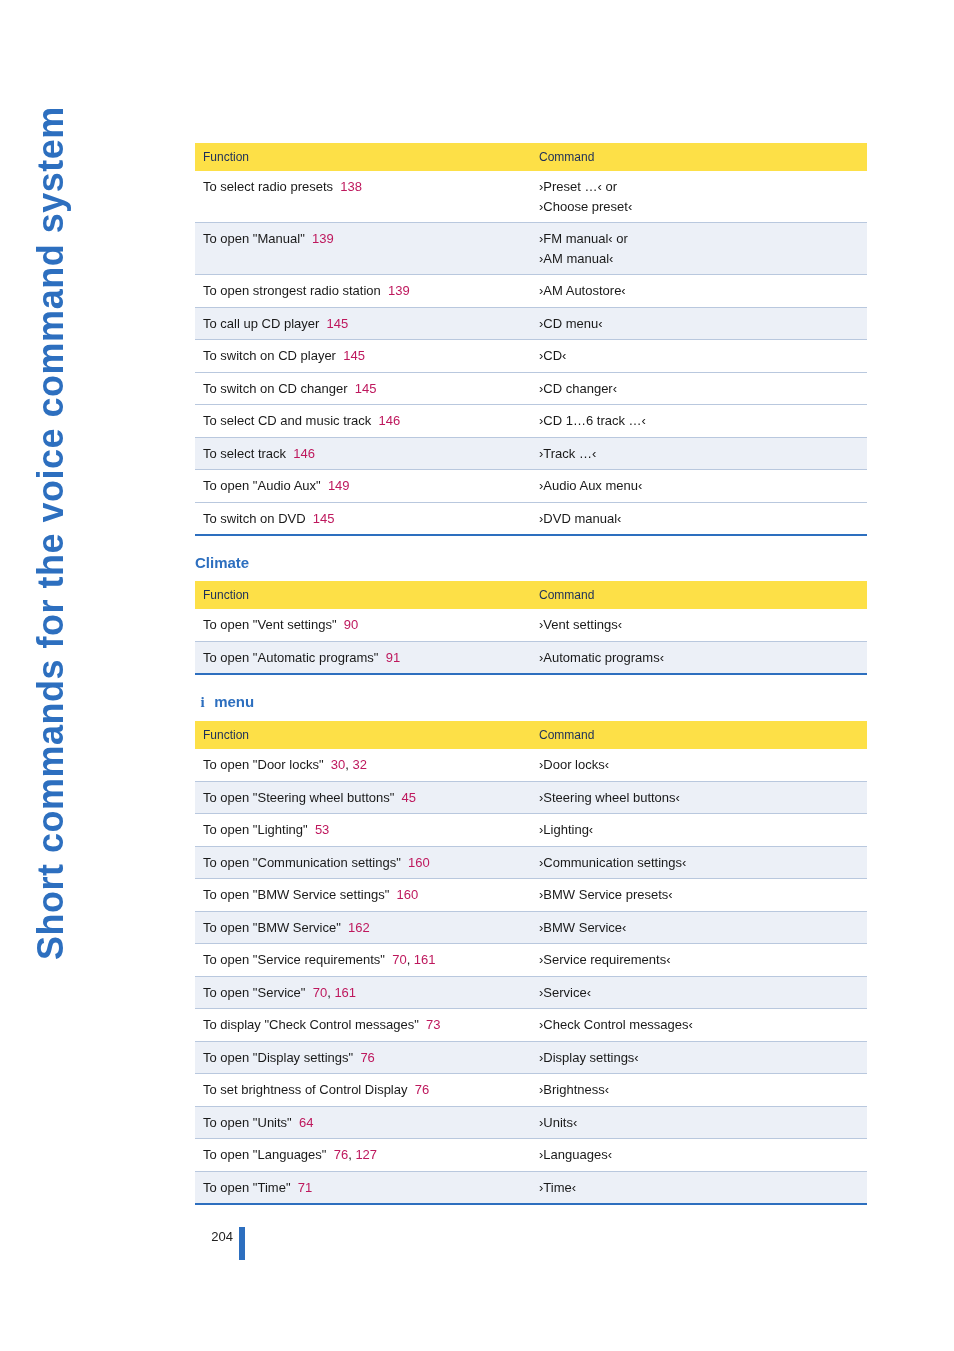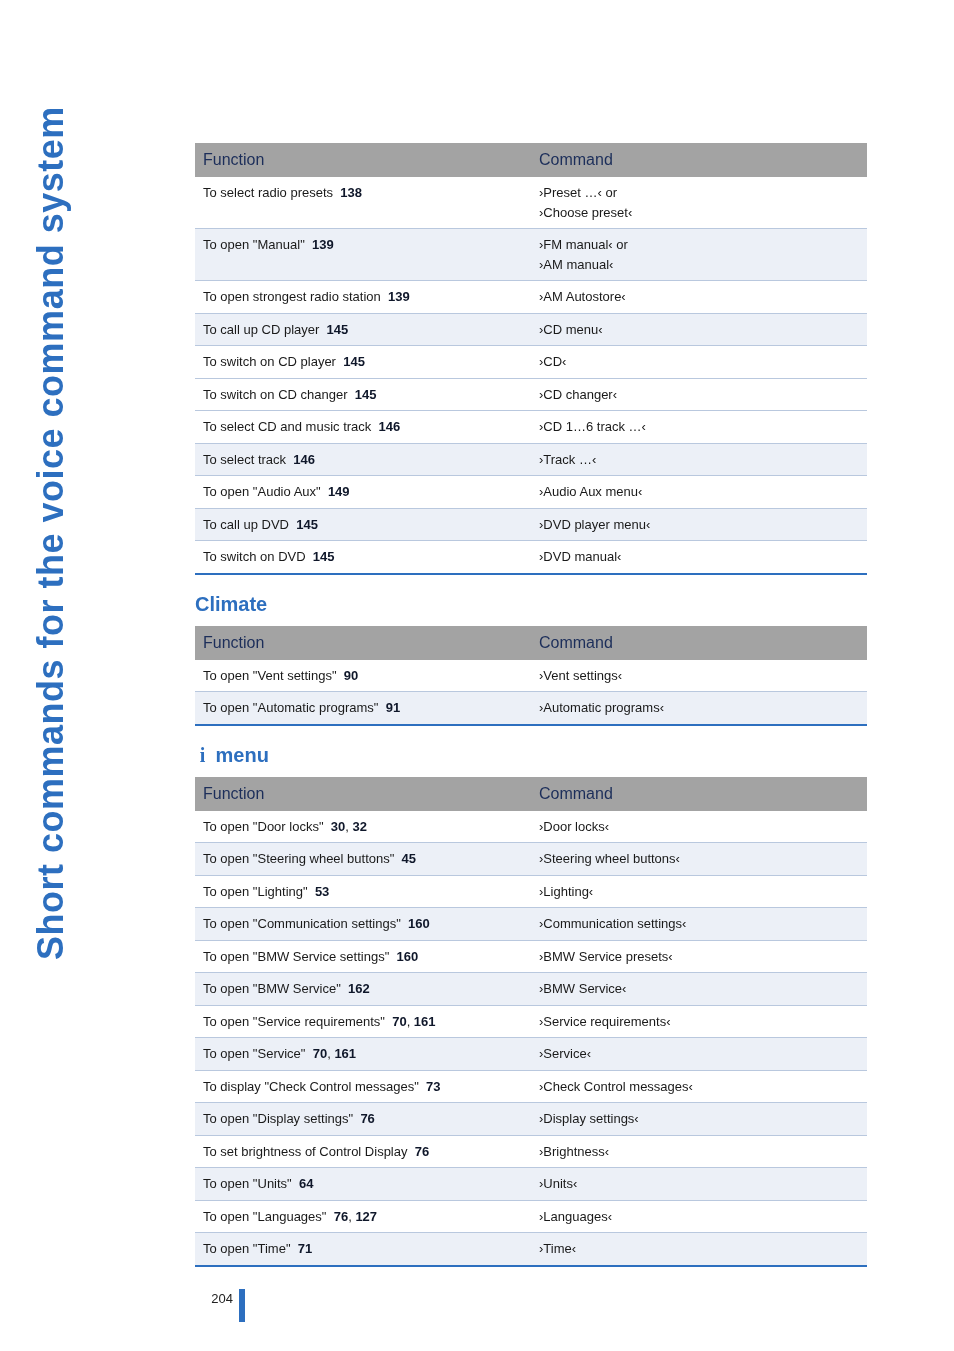--- a/index.html
+++ b/index.html
@@ -29,40 +29,40 @@
       top: 143px;
       width: 672px;
     }
     table {
       width: 100%;
       border-collapse: collapse;
       font-size: 13px;
       line-height: 1.5;
     }
     tr.header td {
-      background: #a3a3a3;
+      background: #fde047;
       color: #1c2e5a;
-      font-size: 16px;
+      font-size: 12px;
       padding: 5px 8px 5px 8px;
     }
     tr.row td {
       padding: 6px 8px 6px 8px;
       border-bottom: 1px solid #b9c8de;
       vertical-align: top;
       color: #1a1a1a;
     }
     tr.row.alt td { background: #ecf0f7; }
-    td.func .link-num, td.func .link-num2 { color: #0f172a; font-weight: bold; }
+    td.func .link-num, td.func .link-num2 { color: #be185d; }
     td.cmd { width: 50%; }
     td.func { width: 50%; }
     .gap-end { border-bottom: 2px solid #2d6fbf !important; }
     .section-title {
       color: #2d6fbf;
       font-weight: bold;
-      font-size: 20px;
+      font-size: 15px;
       margin-top: 18px;
       margin-bottom: 10px;
     }
     .section-title .i-icon {
       display: inline-block;
       width: 15px;
       text-align: center;
       font-family: Georgia, serif;
       font-weight: bold;
     }
@@ -124,24 +124,20 @@
           <td class="cmd">›CD 1…6 track …‹</td>
         </tr>
         <tr class="row alt">
           <td class="func"><span>To select track&nbsp;&nbsp;</span><span class="link-num">146</span></td>
           <td class="cmd">›Track …‹</td>
         </tr>
         <tr class="row">
           <td class="func"><span>To open "Audio Aux"&nbsp;&nbsp;</span><span class="link-num">149</span></td>
           <td class="cmd">›Audio Aux menu‹</td>
         </tr>
-        <tr class="row alt">
-          <td class="func"><span>To call up DVD&nbsp;&nbsp;</span><span class="link-num">145</span></td>
-          <td class="cmd">›DVD player menu‹</td>
-        </tr>
         <tr class="row">
           <td class="func gap-end"><span>To switch on DVD&nbsp;&nbsp;</span><span class="link-num">145</span></td>
           <td class="cmd gap-end">›DVD manual‹</td>
         </tr>
       </tbody>
   </table>
 
   <div class="section-title">Climate</div>
   <table>
     <tbody>

